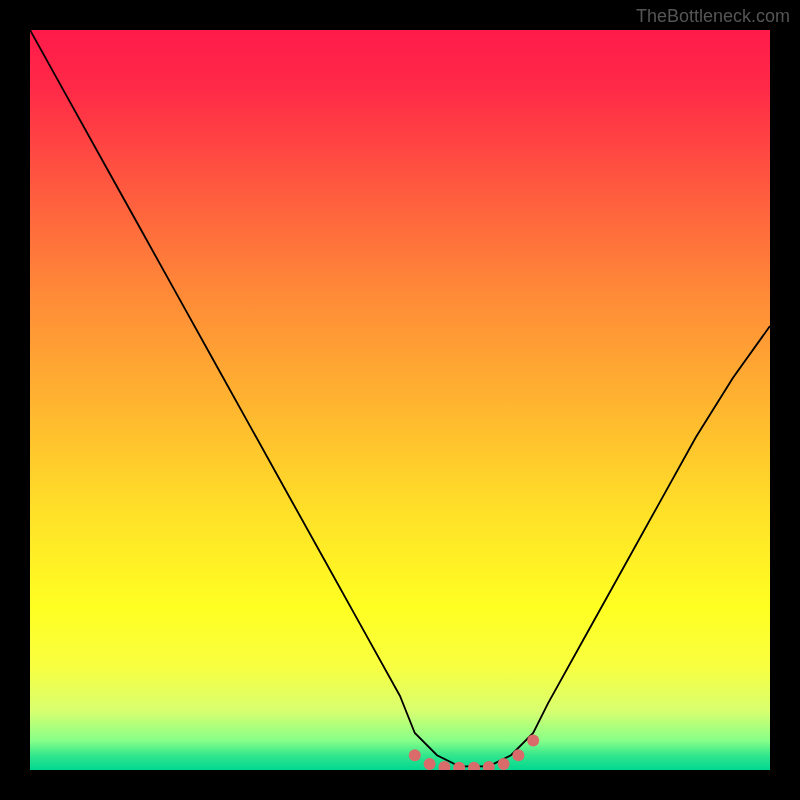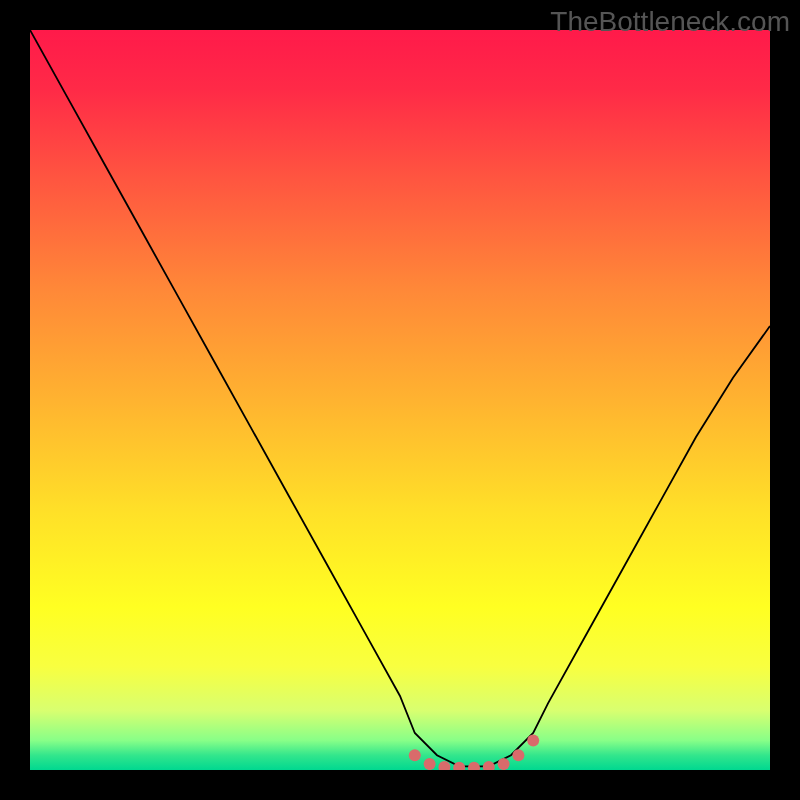--- a/index.html
+++ b/index.html
@@ -9,21 +9,21 @@
   background: #000;
   position: relative;
   overflow: hidden;
 }
 .watermark {
   position: absolute;
   top: 6px;
   right: 10px;
   color: #555;
   font-family: Arial, sans-serif;
-  font-size: 28px;
+  font-size: 18px;
   font-weight: 500;
   z-index: 10;
 }
 .plot-area {
   position: absolute;
   top: 30px;
   left: 30px;
   width: 740px;
   height: 740px;
 }

